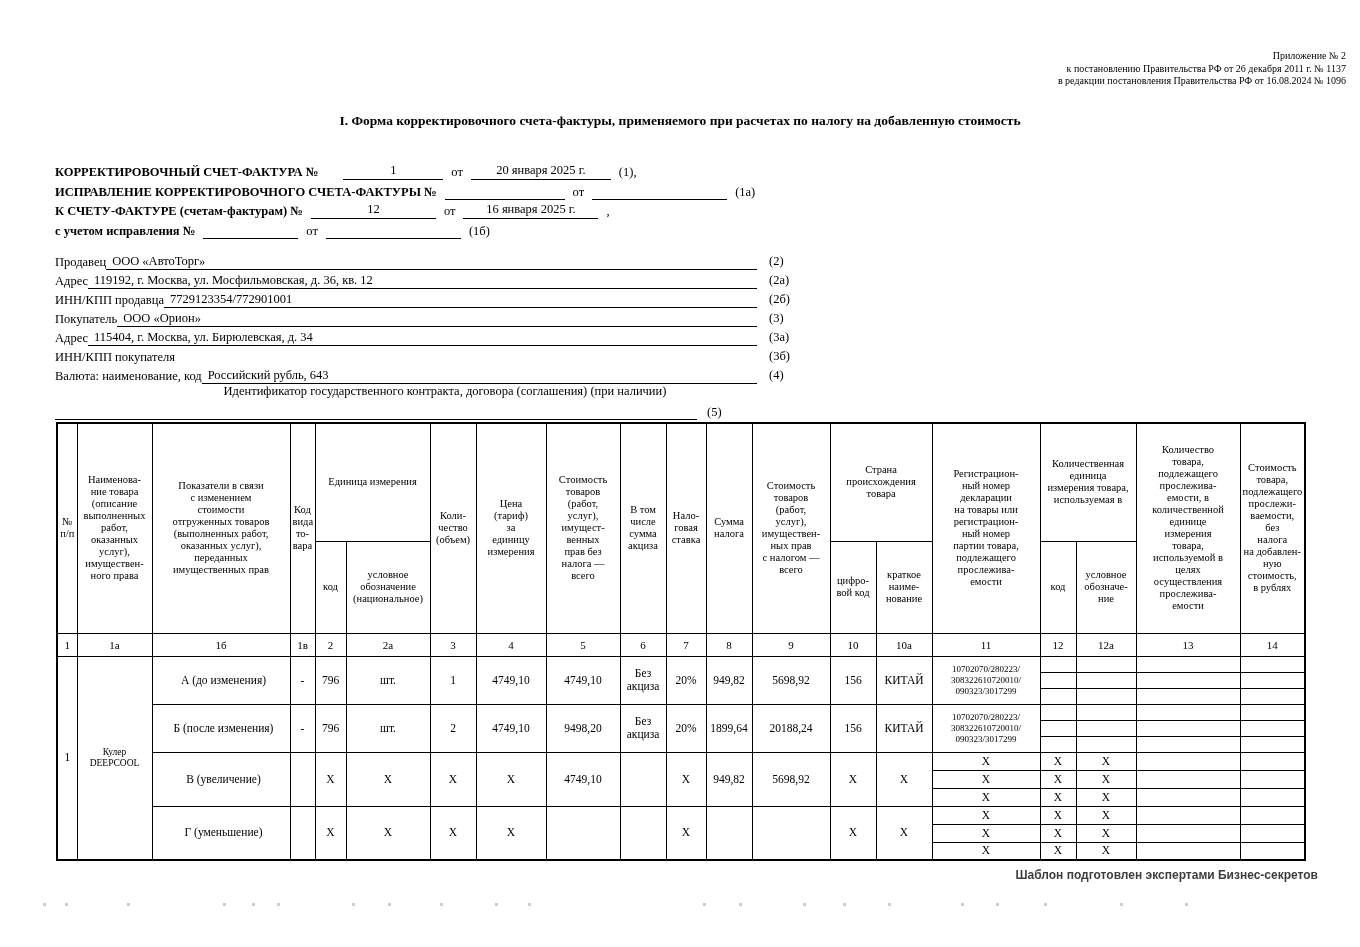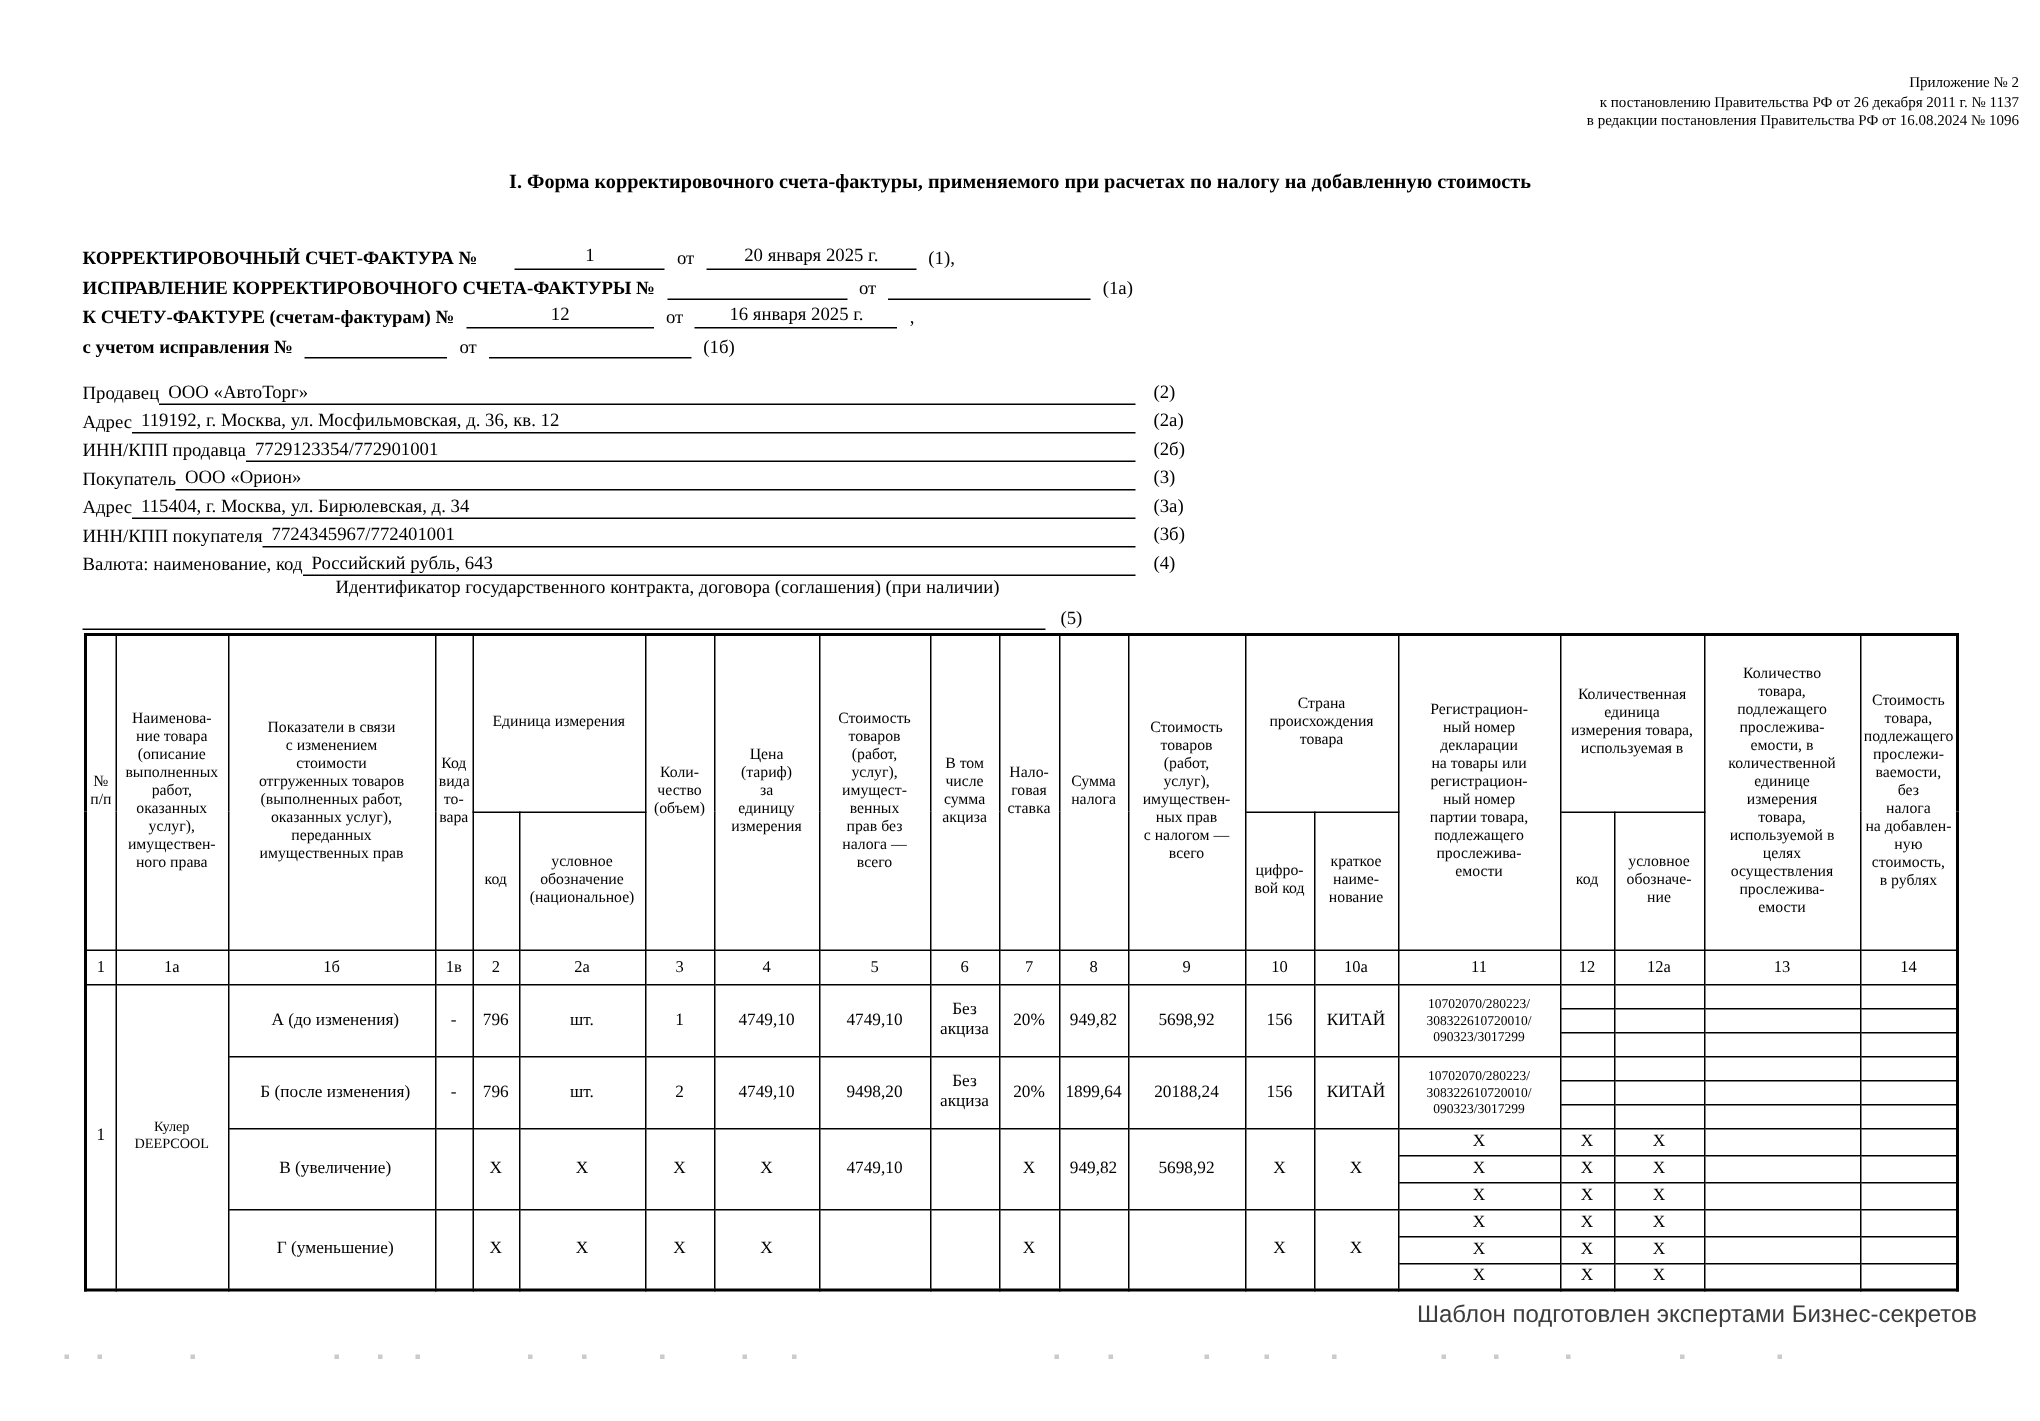--- a/index.html
+++ b/index.html
@@ -53,21 +53,21 @@
   .hrow2 { height:92px; }
   .nums td { height:22px; font-size:11px; padding:0 1px; }
   .inv tbody td { font-size:11.5px; line-height:13px; padding:0 1px; }
   .drow { height:16px; }
   .drow2 { height:18px; }
   .rowlabel { text-align:left; padding-left:6px !important; }
   .product { font-size:9.5px !important; line-height:11px !important; }
   .reg { font-size:9px !important; line-height:11px !important; }
   .footer-note {
     position:absolute; top:868px; right:42px;
-    font-family:"Liberation Sans", sans-serif; font-size:16px; color:#3d3d3d;
+    font-family:"Liberation Sans", sans-serif; font-size:12px; color:#3d3d3d;font-weight:bold;
   }
   .dot { position:absolute; top:903px; width:3px; height:3px; background:#b5b5b5; opacity:.7; }
 </style>
 </head>
 <body>
 
 <div class="page">
 
   <div class="appendix">Приложение № 2
 к постановлению Правительства РФ от 26 декабря 2011 г. № 1137
@@ -122,21 +122,20 @@
     <div class="req-line">
       <div class="req-flex">
           <span class="req-label">Адрес</span>
           <span class="req-value">115404, г. Москва, ул. Бирюлевская, д. 34</span>
         </div>
       <span class="req-ref">(3а)</span>
     </div>
     <div class="req-line">
       <div class="req-flex">
           <span class="req-label">ИНН/КПП покупателя</span>
-          <span class="req-value">7724345967/772401001</span>
         </div>
       <span class="req-ref">(3б)</span>
     </div>
     <div class="req-line">
       <div class="req-flex">
           <span class="req-label">Валюта: наименование, код</span>
           <span class="req-value">Российский рубль, 643</span>
         </div>
       <span class="req-ref">(4)</span>
     </div>

